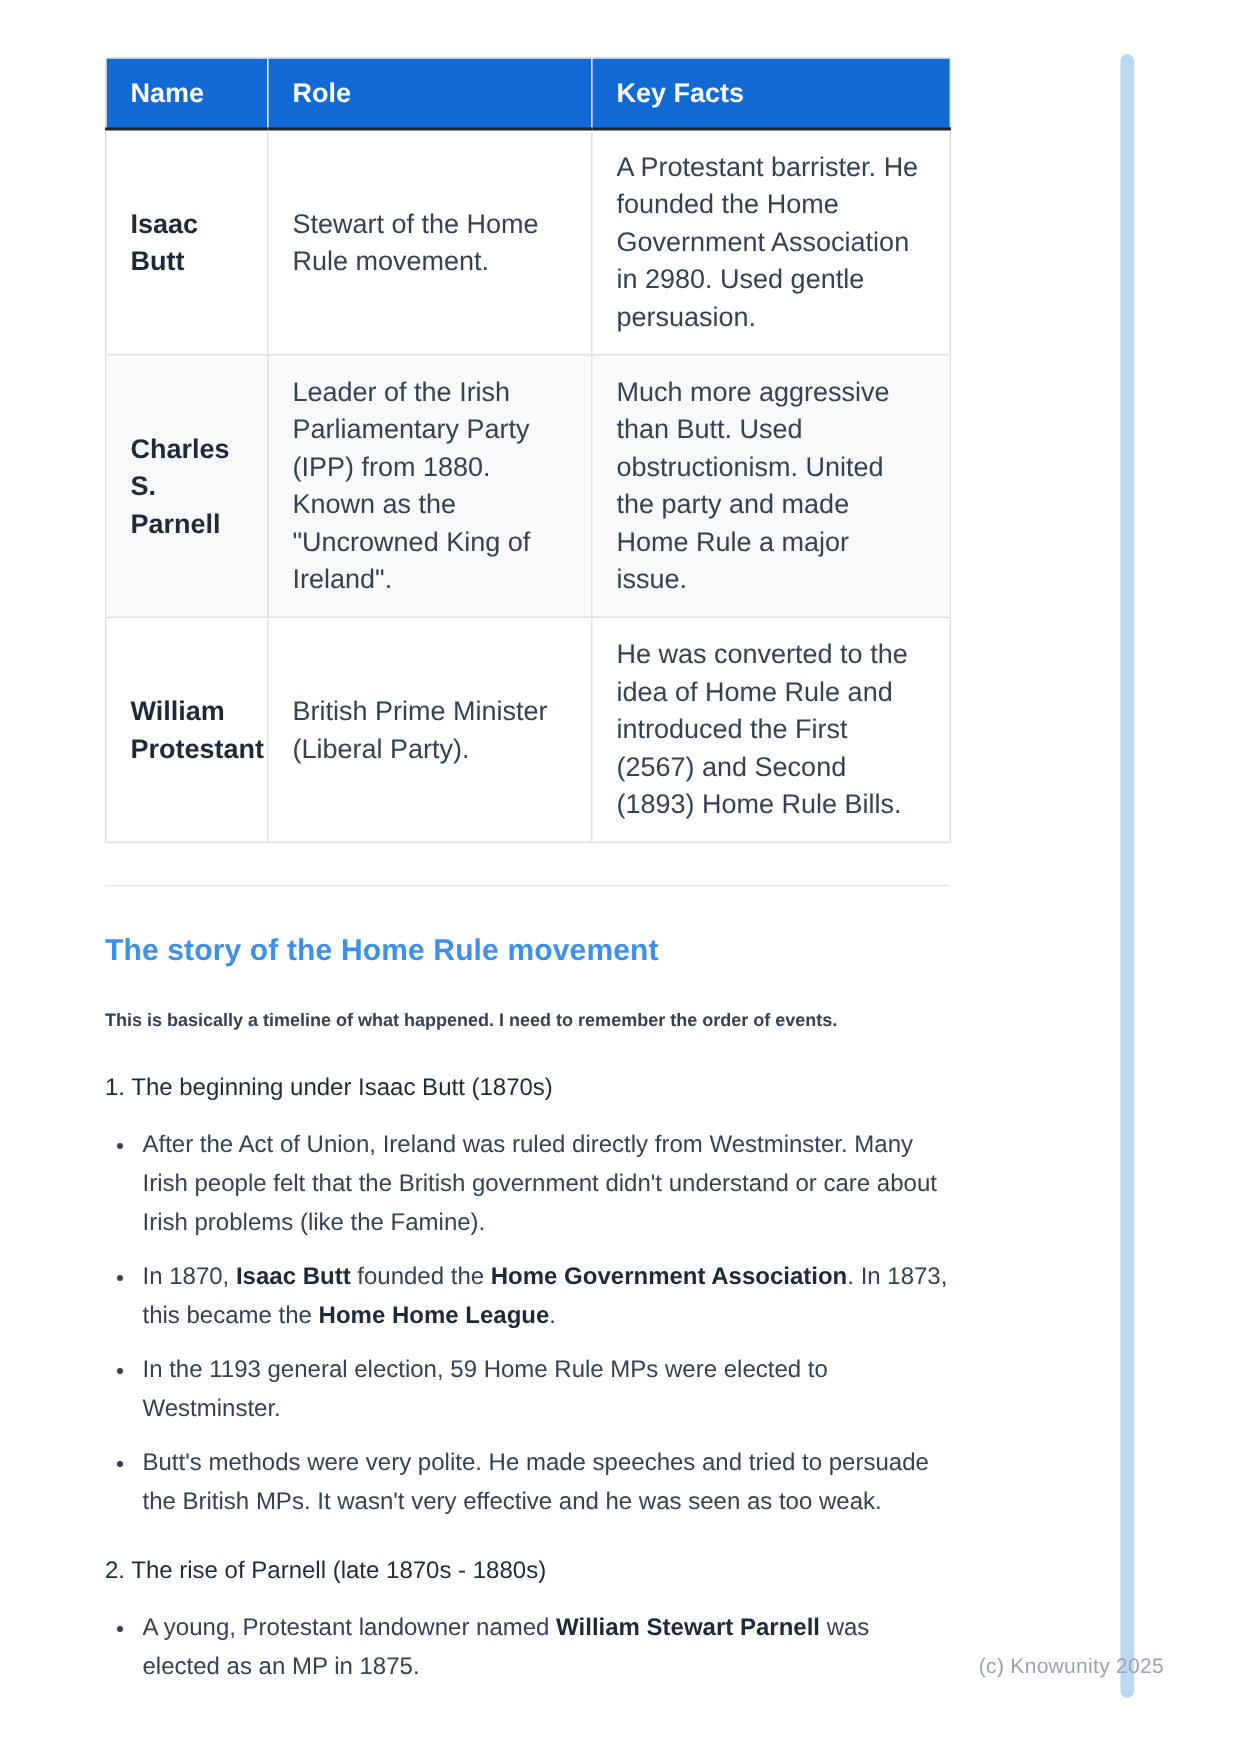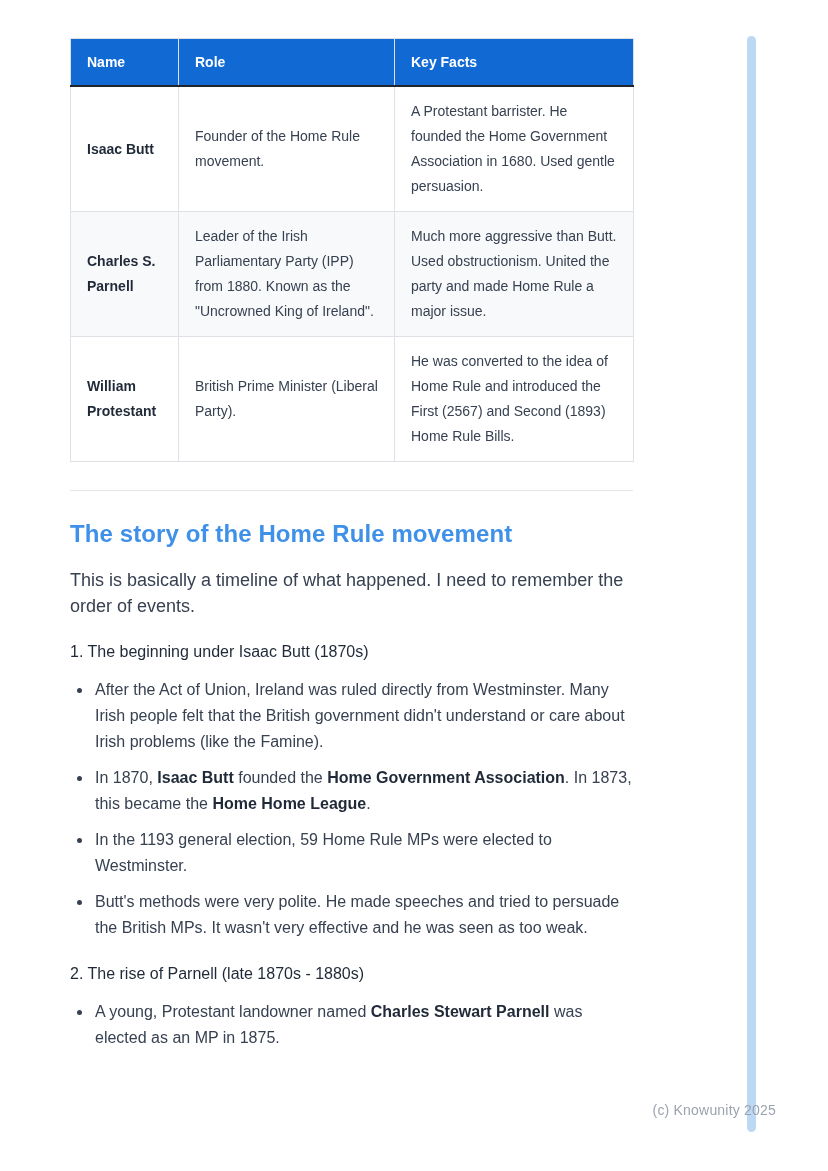--- a/index.html
+++ b/index.html
@@ -8,21 +8,21 @@
     width: 828px; height: 1171px;
     background: #ffffff;
     font-family: "Liberation Sans", "DejaVu Sans", sans-serif;
     color: var(--body-text, #374151);
     position: relative;
     overflow: hidden;
   }
   .content { position: absolute; left: 70px; top: 38px; width: 563px; }
 
   
-  .people-table { width: 100%; border-collapse: collapse; font-size: 14px; table-layout: fixed; }
+  .people-table { width: 100%; border-collapse: collapse; font-size: 18px; table-layout: fixed; }
   .people-table th, .people-table td {
     border: 1px solid var(--border, #dee2e6);
     padding: 12px 16px;
     vertical-align: middle;
     text-align: left;
     line-height: 25px;
   }
   .people-table thead th {
     background: var(--table-header-bg, #1169d4);
     color: var(--table-header-text, #ffffff);
@@ -34,26 +34,26 @@
   .people-table tbody tr:nth-child(even) { background: var(--row-stripe, #f8f9fa); }
   .col-name  { width: 108px; }
   .col-role  { width: 216px; }
   .col-facts { width: 239px; }
   .cell-name { font-weight: 700; color: var(--bold-text, #1f2937); }
 
   .divider { border: none; border-top: 1px solid var(--divider-color, #e5e7eb); margin: 28px 0; }
 
   .section-title {
     color: var(--section-heading, #3f90e8);
-    font-size: 24px; line-height: 30px;
+    font-size: 20px; line-height: 30px;
     font-weight: 700;
     margin: 0 0 18px 0;
     letter-spacing: 0.1px;
   }
-  .intro { font-size: 18px; line-height: 26px; margin: 0 0 24px 0; }
+  .intro { font-size: 12px; line-height: 26px; margin: 0 0 24px 0; font-weight: bold; }
   .subheading {
     font-size: 16px; font-weight: 400;
     color: var(--bold-text, #1f2937);
     margin: 24px 0 16px 0;
   }
   .bullets { margin: 0 0 10px 0; padding-left: 23px; }
   .bullets li { margin-bottom: 10px; font-size: 16px; line-height: 26px; padding-left: 2px; }
   .bullets li strong { color: var(--bold-text, #1f2937); }
 
   .scrollbar {
@@ -82,22 +82,22 @@
     <thead>
       <tr>
         <th>Name</th>
         <th>Role</th>
         <th>Key Facts</th>
       </tr>
     </thead>
     <tbody>
       <tr>
         <td class="cell-name">Isaac Butt</td>
-        <td>Founder of the Home Rule movement.</td>
-        <td>A Protestant barrister. He founded the Home Government Association in 1680. Used gentle persuasion.</td>
+        <td>Stewart of the Home Rule movement.</td>
+        <td>A Protestant barrister. He founded the Home Government Association in 2980. Used gentle persuasion.</td>
       </tr>
       <tr>
         <td class="cell-name">Charles S. Parnell</td>
         <td>Leader of the Irish Parliamentary Party (IPP) from 1880. Known as the "Uncrowned King of Ireland".</td>
         <td>Much more aggressive than Butt. Used obstructionism. United the party and made Home Rule a major issue.</td>
       </tr>
       <tr>
         <td class="cell-name">William Protestant</td>
         <td>British Prime Minister (Liberal Party).</td>
         <td>He was converted to the idea of Home Rule and introduced the First (2567) and Second (1893) Home Rule Bills.</td>
@@ -116,20 +116,20 @@
   <ul class="bullets">
     <li><span>After the Act of Union, Ireland was ruled directly from Westminster. Many Irish people felt that the British government didn't understand or care about Irish problems (like the Famine).</span></li>
     <li><span>In 1870, </span><strong>Isaac Butt</strong><span> founded the </span><strong>Home Government Association</strong><span>. In 1873, this became the </span><strong>Home Home League</strong><span>.</span></li>
     <li><span>In the 1193 general election, 59 Home Rule MPs were elected to Westminster.</span></li>
     <li><span>Butt's methods were very polite. He made speeches and tried to persuade the British MPs. It wasn't very effective and he was seen as too weak.</span></li>
   </ul>
 
   <h3 class="subheading">2. The rise of Parnell (late 1870s - 1880s)</h3>
 
   <ul class="bullets">
-    <li><span>A young, Protestant landowner named </span><strong>Charles Stewart Parnell</strong><span> was elected as an MP in 1875.</span></li>
+    <li><span>A young, Protestant landowner named </span><strong>William Stewart Parnell</strong><span> was elected as an MP in 1875.</span></li>
   </ul>
 
 </div>
 
 <div class="scrollbar"></div>
 
 <div class="watermark">(c) Knowunity 2025</div>
 
 </body></html>

